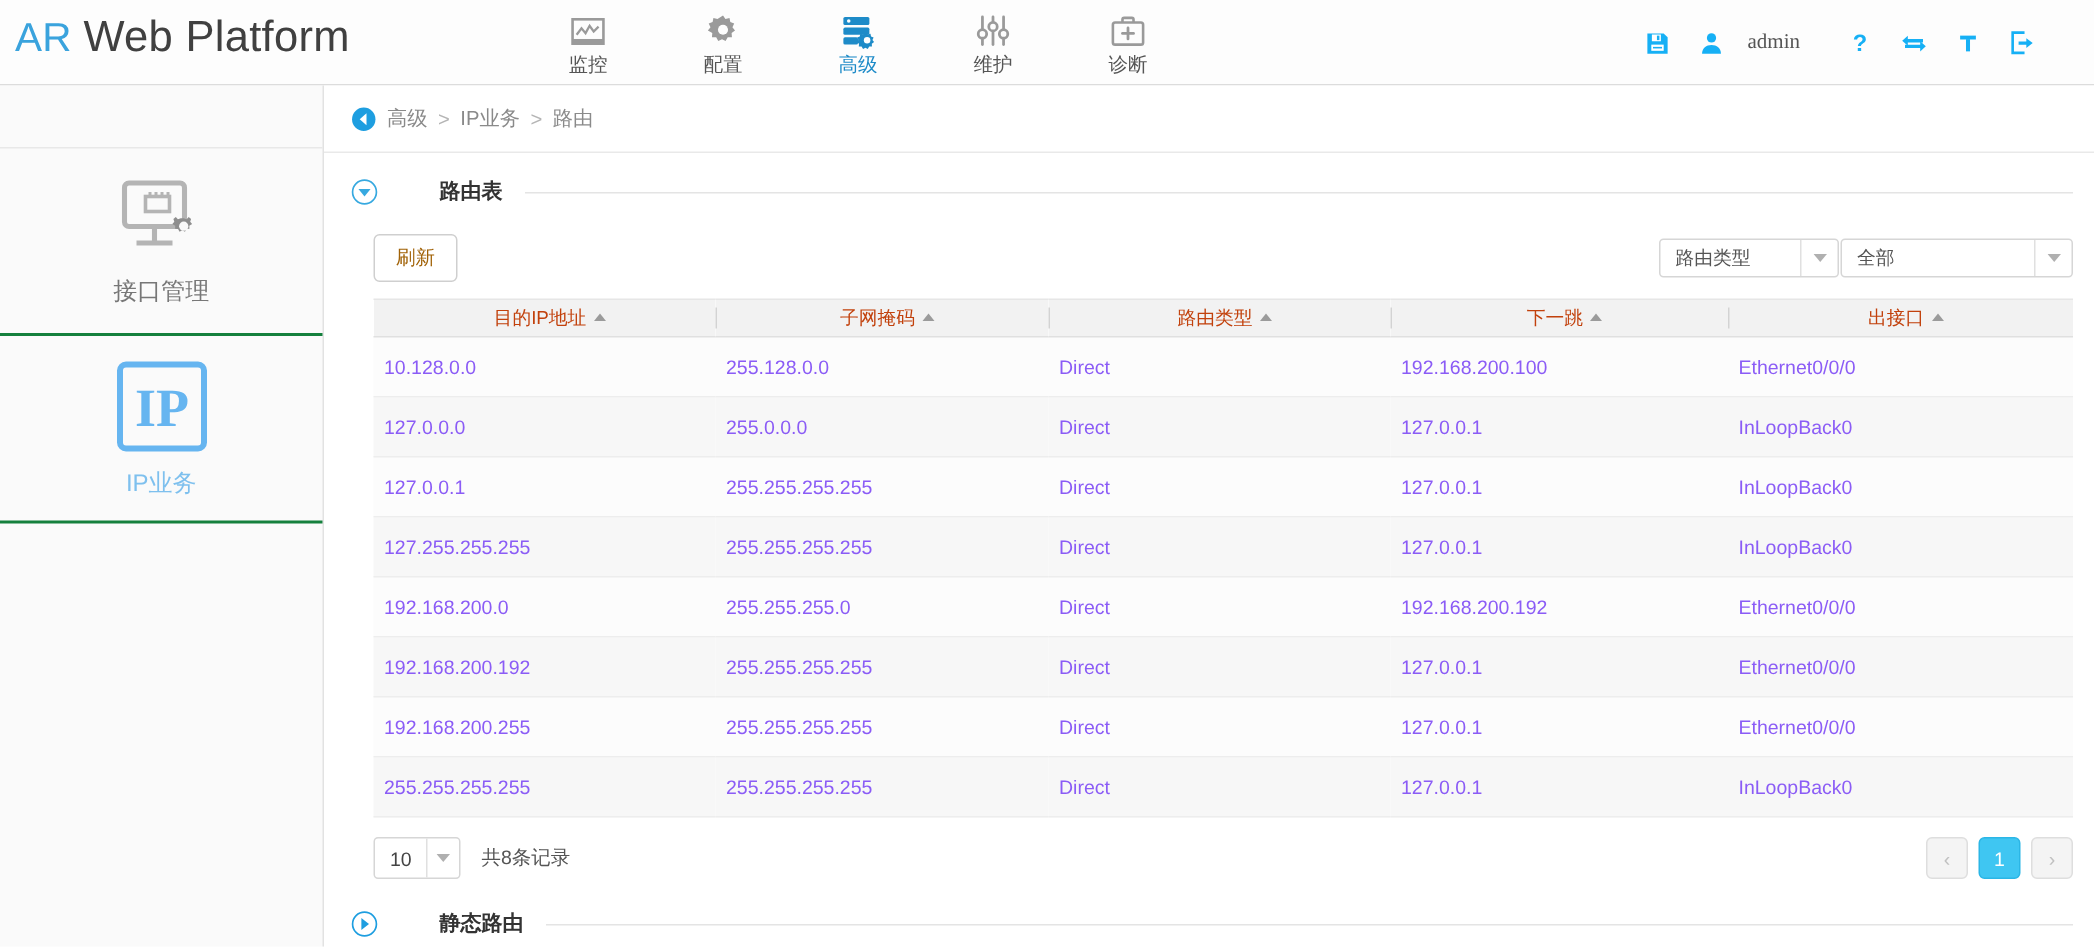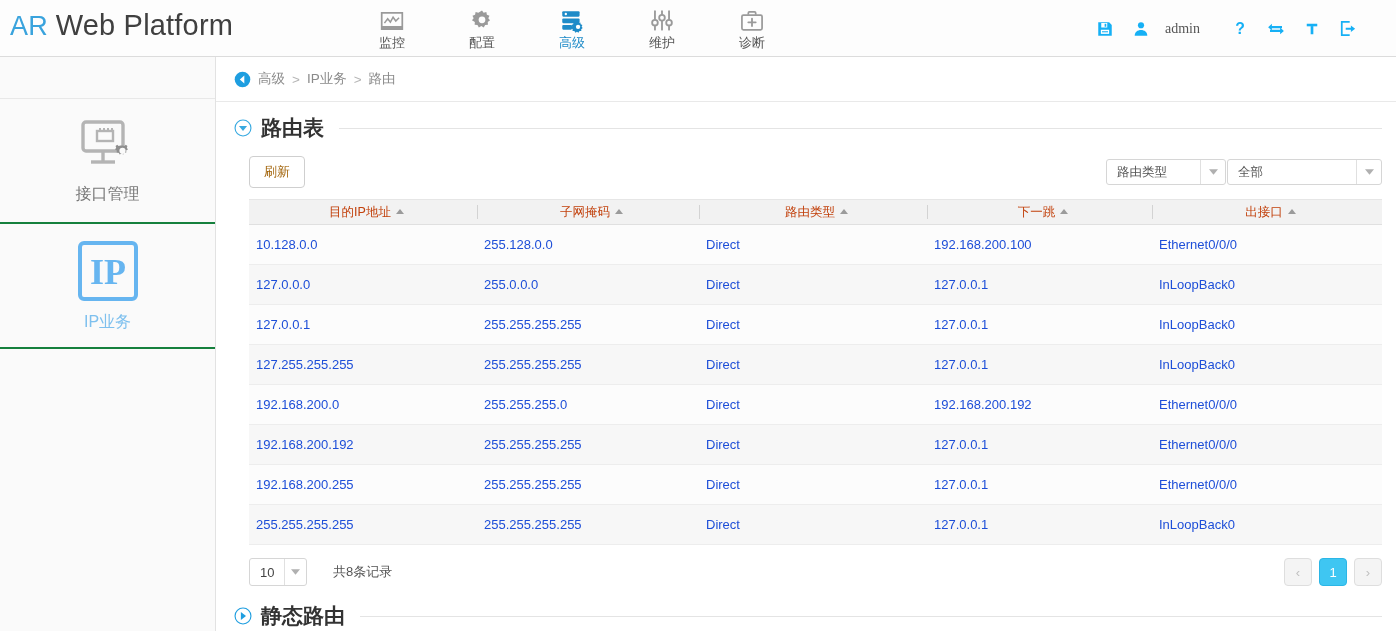--- a/index.html
+++ b/index.html
@@ -67,21 +67,21 @@
     padding-left: 18px; border-bottom: 1px solid #e9e9e9;
     font-size: 13.5px; color: #8a8a8a;
   }
   .crumb .seg { cursor: pointer; }
   .crumb .sep { color: #b5b5b5; }
 
   .section-head {
     display: flex; align-items: center; gap: 9px;
     padding: 0 14px 0 18px; height: 36px; margin-top: 8px;
   }
-  .section-title { font-size: 21px; font-weight: bold; color: #333; white-space: nowrap; }
+  .section-title { font-size: 14px; font-weight: bold; color: #333; white-space: nowrap; margin-left: 32px; }
   .section-rule { flex: 1; height: 1px; background: #e4e4e4; margin-left: 6px; }
 
   .toolbar {
     margin: 6px 14px 0 33px; height: 40px;
     display: flex; align-items: center;
   }
   .btn {
     border: 1px solid #cfcfcf; border-radius: 4px; background: #fff;
     font-size: 13px; color: #a16207; padding: 6px 14px; cursor: pointer;
     font-family: inherit;
@@ -111,29 +111,29 @@
   }
   .tbl th + th::before {
     content: ""; position: absolute; left: 0; top: 5px; bottom: 5px; width: 1px; background: #d3d3d3;
   }
   .sortcaret {
     display: inline-block; margin-left: 5px;
     width: 0; height: 0; border-left: 4px solid transparent; border-right: 4px solid transparent;
     border-bottom: 5px solid #9b9b9b; vertical-align: 2px;
   }
   .tbl td {
-    font-size: 13px; color: #1d4ed8; height: 40px; padding: 0 0 0 7px;
+    font-size: 13px; color: #8b5cf6; height: 40px; padding: 0 0 0 7px;
     border-bottom: 1px solid #ededed; background: #fcfcfc; white-space: nowrap;
   }
   .tbl tr:nth-child(even) td { background: #f7f7f7; }
 
   
   .tfoot {
     margin: 11px 14px 0 33px; width: 1133px; height: 32px;
-    display: flex; align-items: center; gap: 12px;
+    display: flex; align-items: center;
   }
   .pagesize { width: 58px; height: 28px; }
   .pagesize .sv { font-size: 13px; color: #444; }
   .pagesize .sarrow { width: 24px; }
   .total { font-size: 13px; color: #555; margin-left: 14px; }
   .pager { margin-left: auto; display: flex; gap: 7px; }
   .pbtn {
     width: 28px; height: 28px; border: 1px solid #dedede; border-radius: 4px;
     background: #f4f4f4; display: flex; align-items: center; justify-content: center;
     font-size: 13px; color: #c0c0c0; cursor: pointer;

